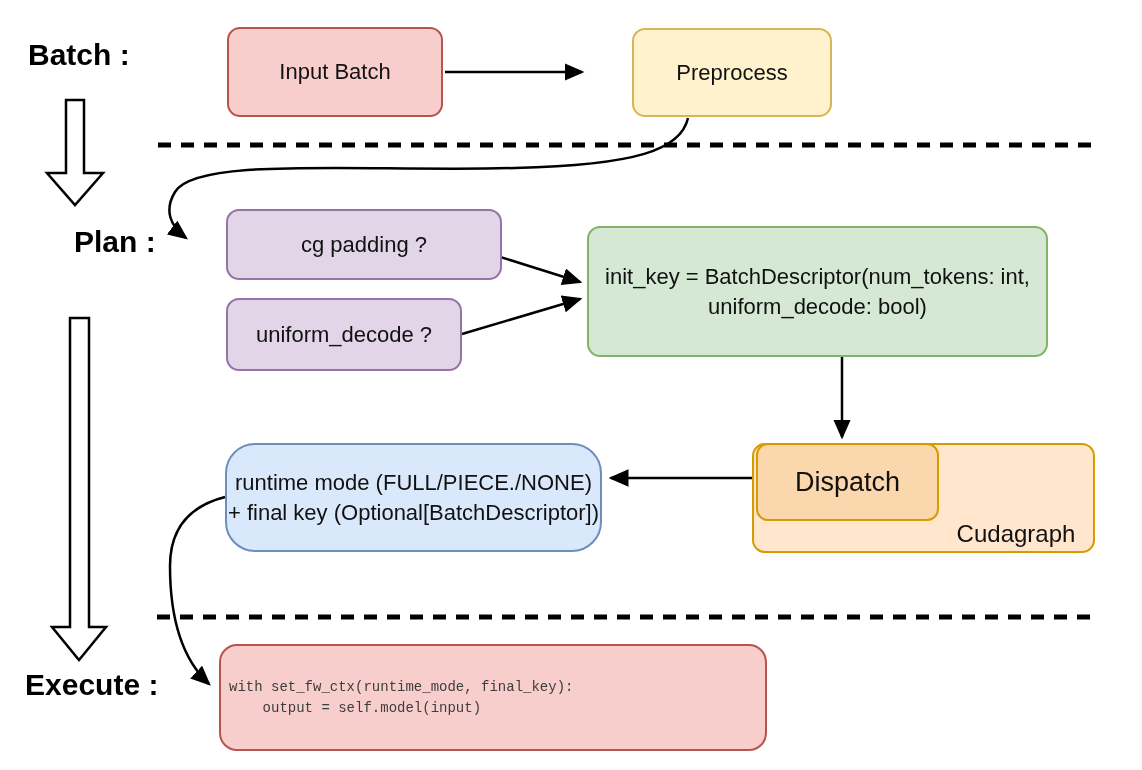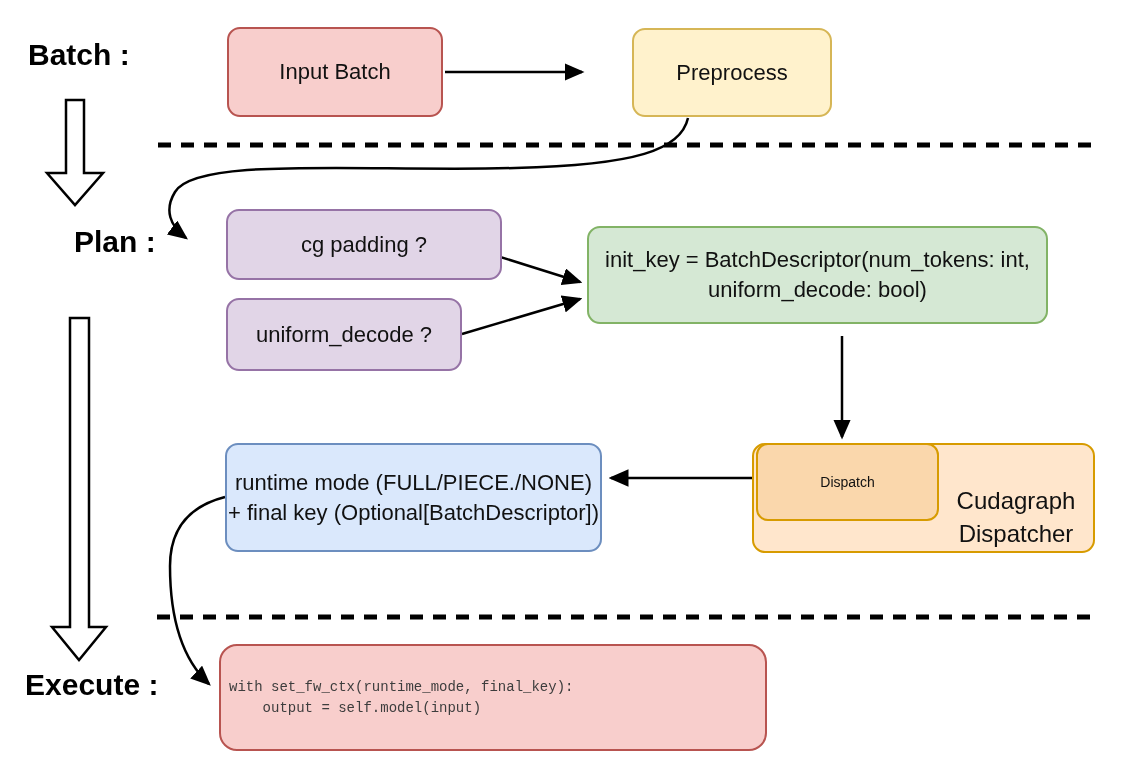--- a/index.html
+++ b/index.html
@@ -33,28 +33,28 @@
   .node-purple{background:#e1d5e7;border:2px solid #9673a6;}
   .node-green {background:#d5e8d4;border:2px solid #82b366;}
   .node-blue  {background:#dae8fc;border:2px solid #6c8ebf;}
   .node-orange-outer{background:#ffe6cc;border:2px solid #d79b00;}
   .node-orange-inner{background:#fad7ac;border:2px solid #d79b00;border-radius:12px;}
 
   #node-input-batch    {left:227px;top:27px;width:216px;height:90px;}
   #node-preprocess     {left:588px;top:28px;width:200px;height:89px;margin-left:44px;}
   #node-cg-padding     {left:226px;top:209px;width:276px;height:71px;}
   #node-uniform-decode {left:226px;top:298px;width:236px;height:73px;}
-  #node-init-key       {left:587px;top:226px;width:461px;height:98px;}
+  #node-init-key       {left:587px;top:226px;width:461px;height:131px;}
   #node-cudagraph      {left:752px;top:443px;width:343px;height:110px;justify-content:flex-start;}
   #node-dispatch       {position:absolute;left:2px;top:-2px;width:179px;height:74px;
-                        display:flex;align-items:center;justify-content:center;font-size:14px;}
+                        display:flex;align-items:center;justify-content:center;font-size:27px;}
   #cudagraph-label     {position:absolute;left:183px;top:0;width:158px;height:100%;
                         display:flex;flex-direction:column;align-items:center;justify-content:flex-end;
                         font-size:24px;line-height:1.4;}
-  #node-runtime-mode   {left:225px;top:443px;width:377px;height:109px;}
+  #node-runtime-mode   {left:225px;top:443px;width:377px;height:109px;border-radius:30px;}
   #node-execute-code   {
     left:219px;top:644px;width:548px;height:107px;
     font-family:"Liberation Mono", monospace;
     font-size:14px;color:#3d3d3d;
     align-items:flex-start;justify-content:center;
     padding-left:8px;border-radius:18px;
     line-height:1.45;text-align:left;
   }
   #node-execute-code span{white-space:pre;}
   #label-input  {left:28px;top:38px;}
@@ -118,21 +118,20 @@
     <span>init_key = BatchDescriptor(num_tokens: int,</span>
     <span>uniform_decode: bool)</span>
   </div>
 
   <div class="node node-orange-outer" id="node-cudagraph">
     <div class="node-orange-inner" id="node-dispatch">
       <span>Dispatch</span>
     </div>
     <div id="cudagraph-label">
       <span>Cudagraph</span>
-      <span>Dispatcher</span>
     </div>
   </div>
 
   <div class="node node-blue" id="node-runtime-mode">
     <span>runtime mode (FULL/PIECE./NONE)</span>
     <span>+ final key (Optional[BatchDescriptor])</span>
   </div>
 
   <div class="node node-red" id="node-execute-code">
     <span>with set_fw_ctx(runtime_mode, final_key):</span>

